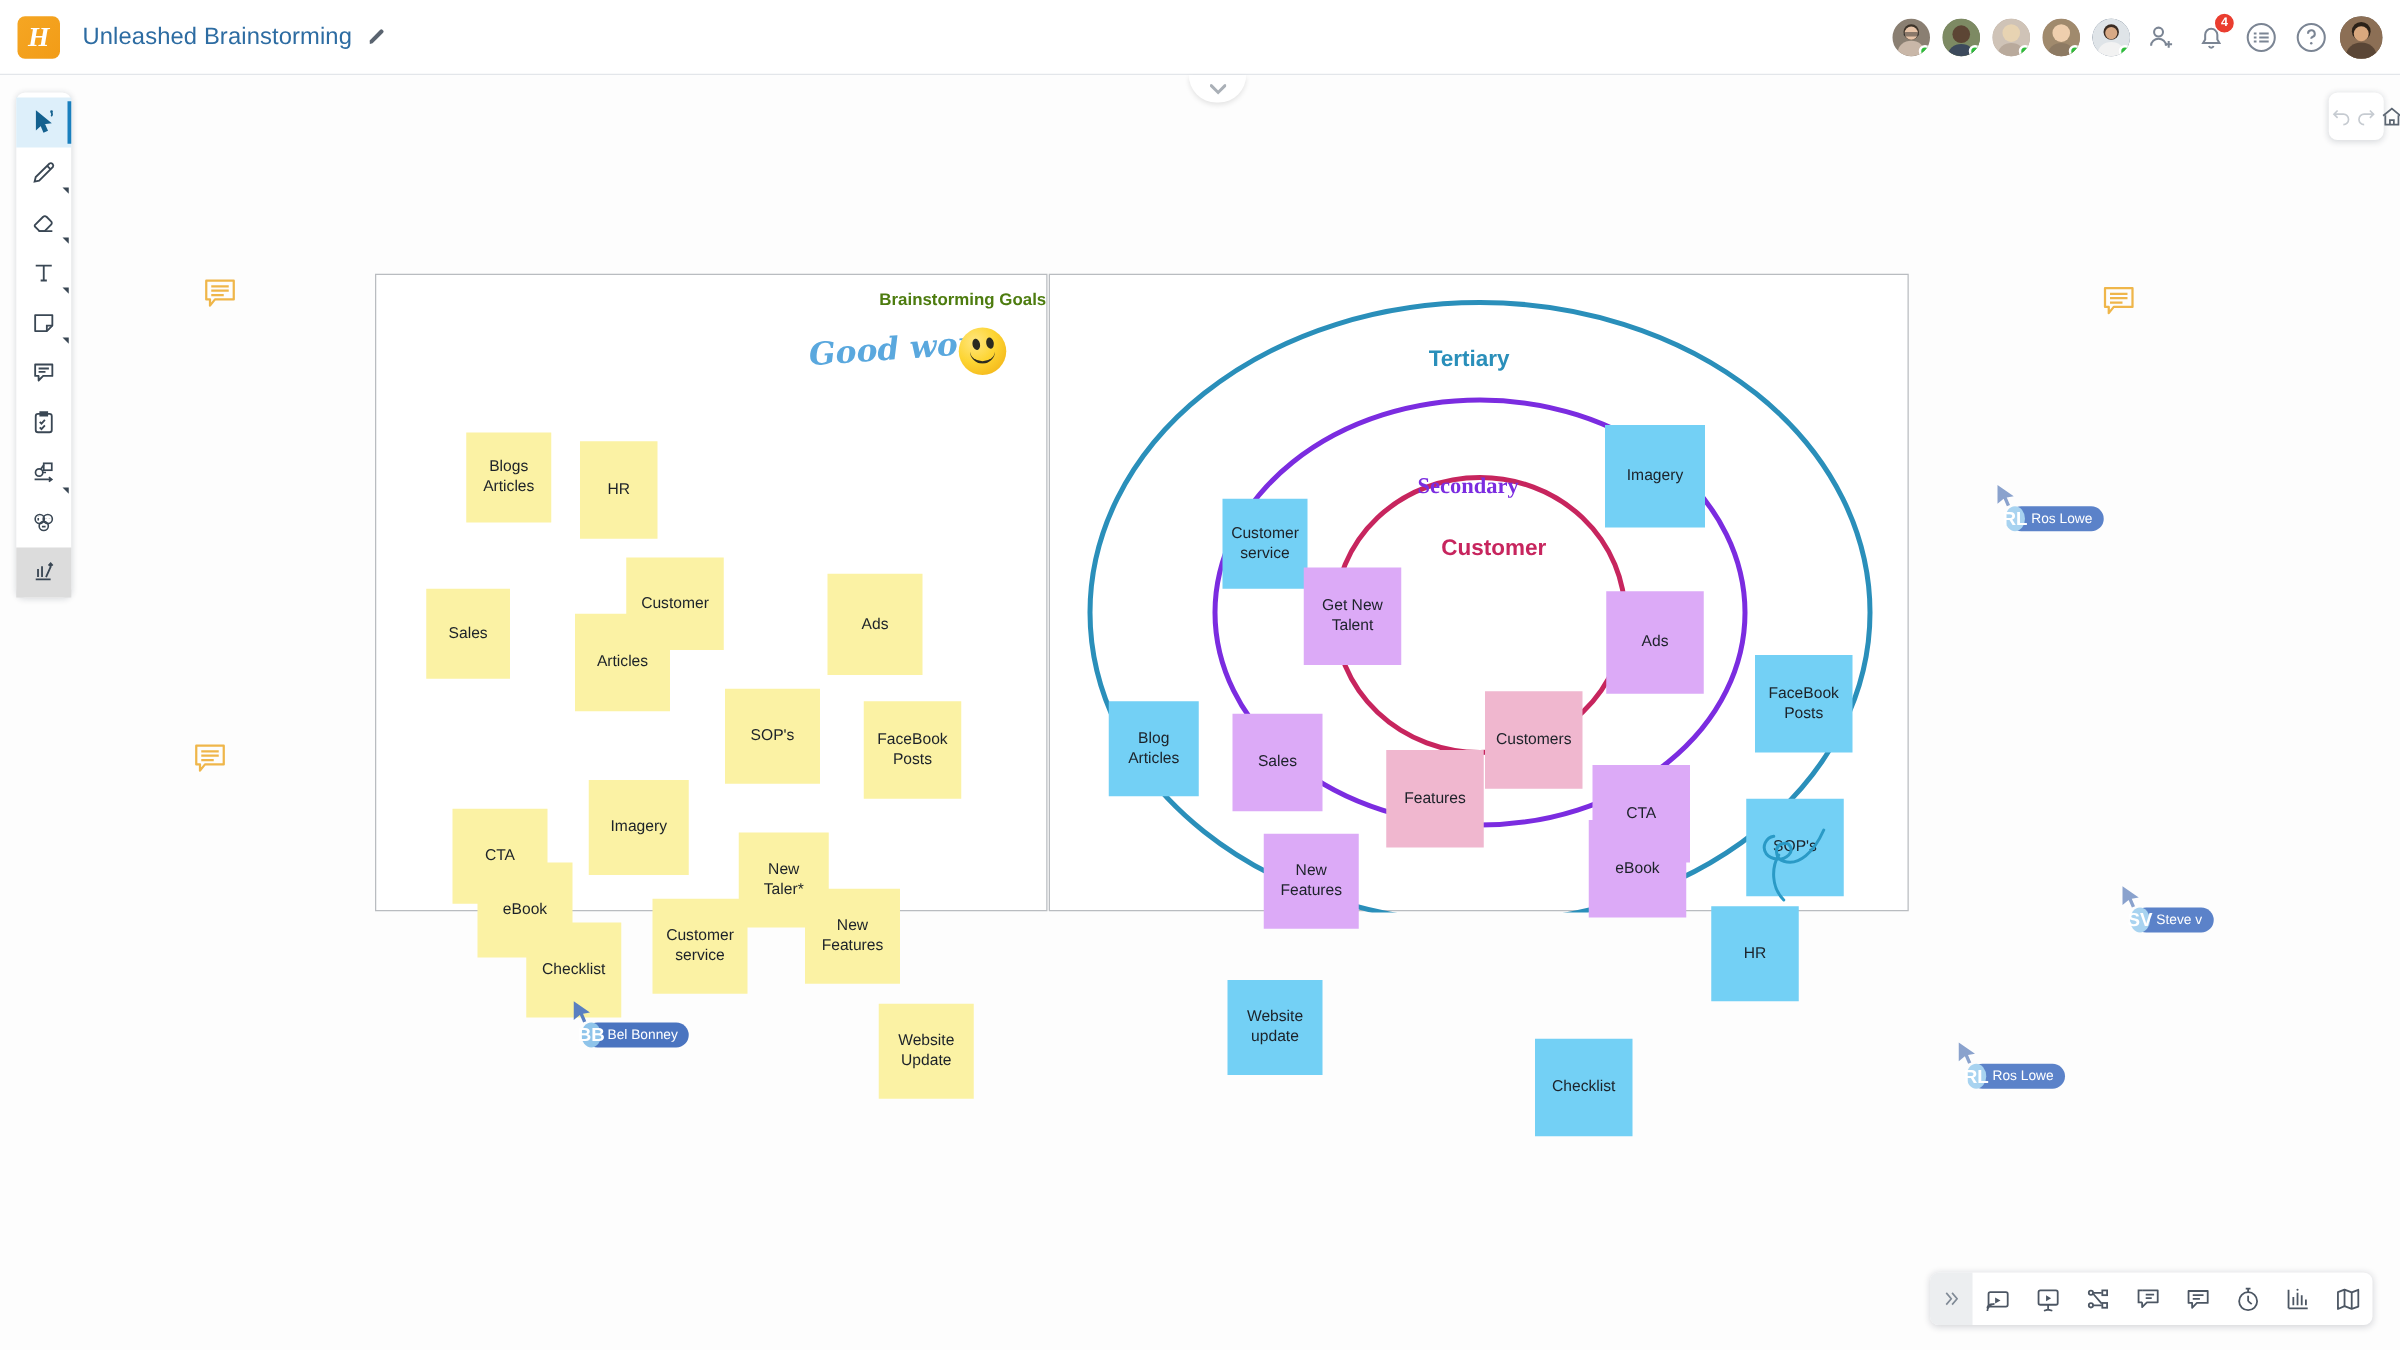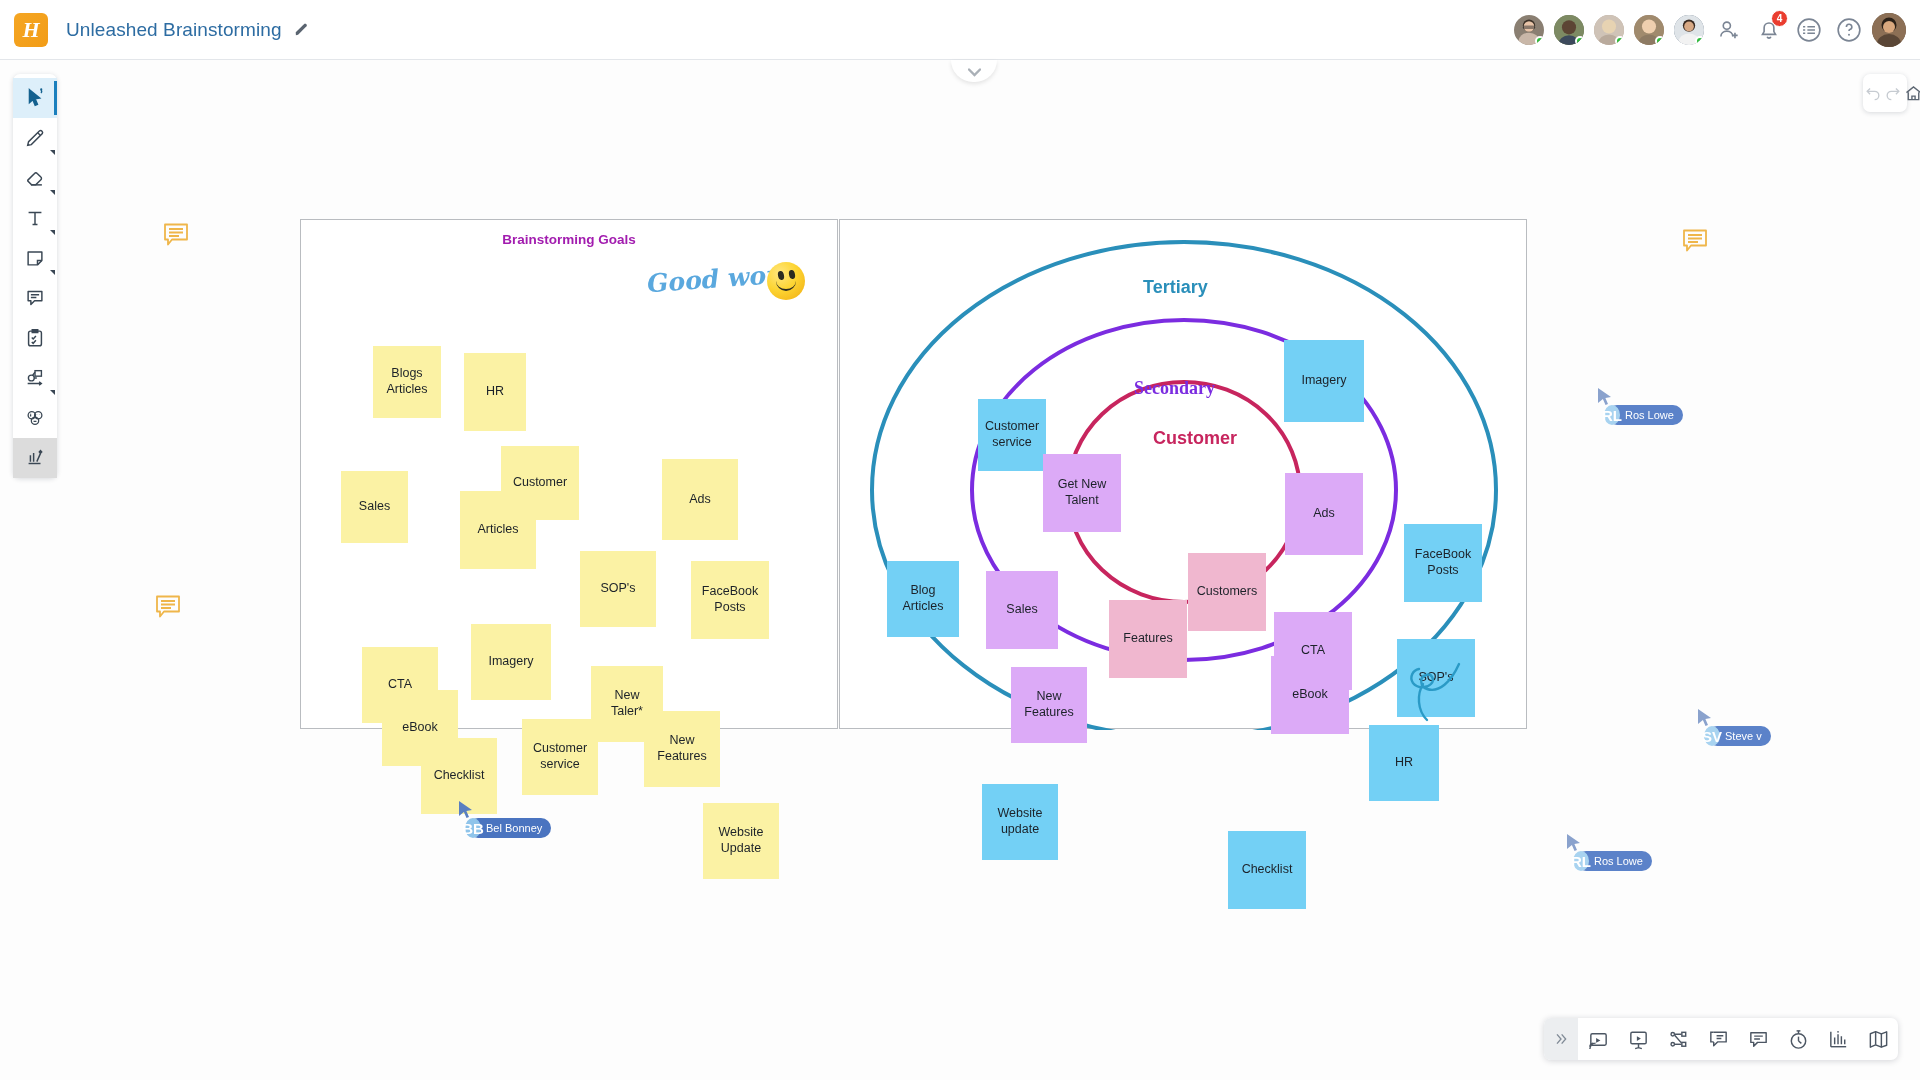--- a/index.html
+++ b/index.html
@@ -116,22 +116,22 @@
   .btool { width:40px; height:42px; display:flex; align-items:center; justify-content:center;
     color:#4c5663; cursor:pointer; }
 
   
   .canvas { position:absolute; inset:60px 0 0 0; overflow:hidden; }
 
   .frame {
     position:absolute; background:#ffffff; border:1px solid #b9bcc0;
   }
   .frame-title {
-    position:absolute; top:12px; left:0; right:0; text-align:center;
-    font-size:13.5px; font-weight:bold; color:#a21caf;
+    position:absolute; top:12px; left:0; right:0; text-align:right;
+    font-size:13.5px; font-weight:bold; color:#4d7c0f;
   }
 
   .note {
     position:absolute; display:flex; align-items:center; justify-content:center;
     text-align:center; font-size:12.5px; color:#1c2229; line-height:1.25;
     padding:3px; cursor:pointer;
   }
   .note.y { background:#fbf2a4; }
   .note.b { background:#73d0f5; }
   .note.p { background:#dcaaf7; }

